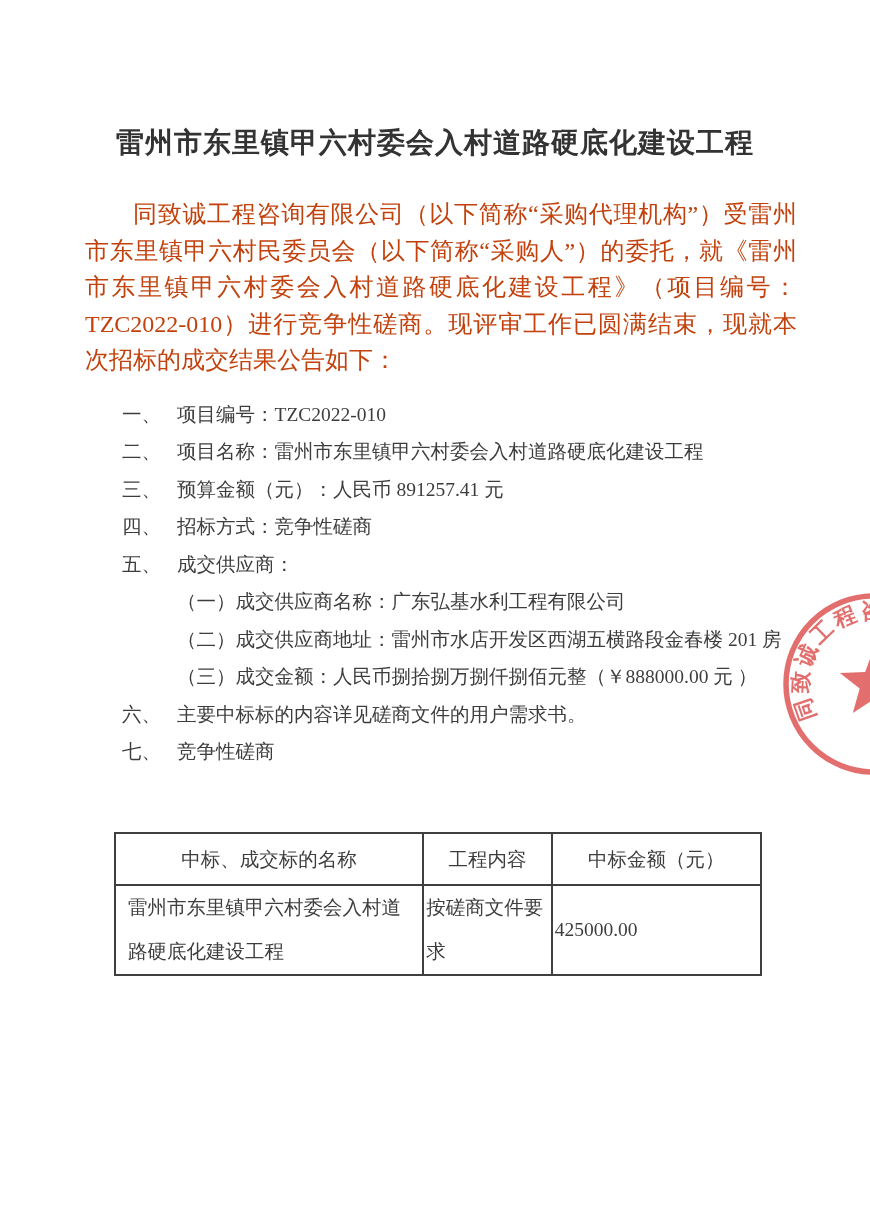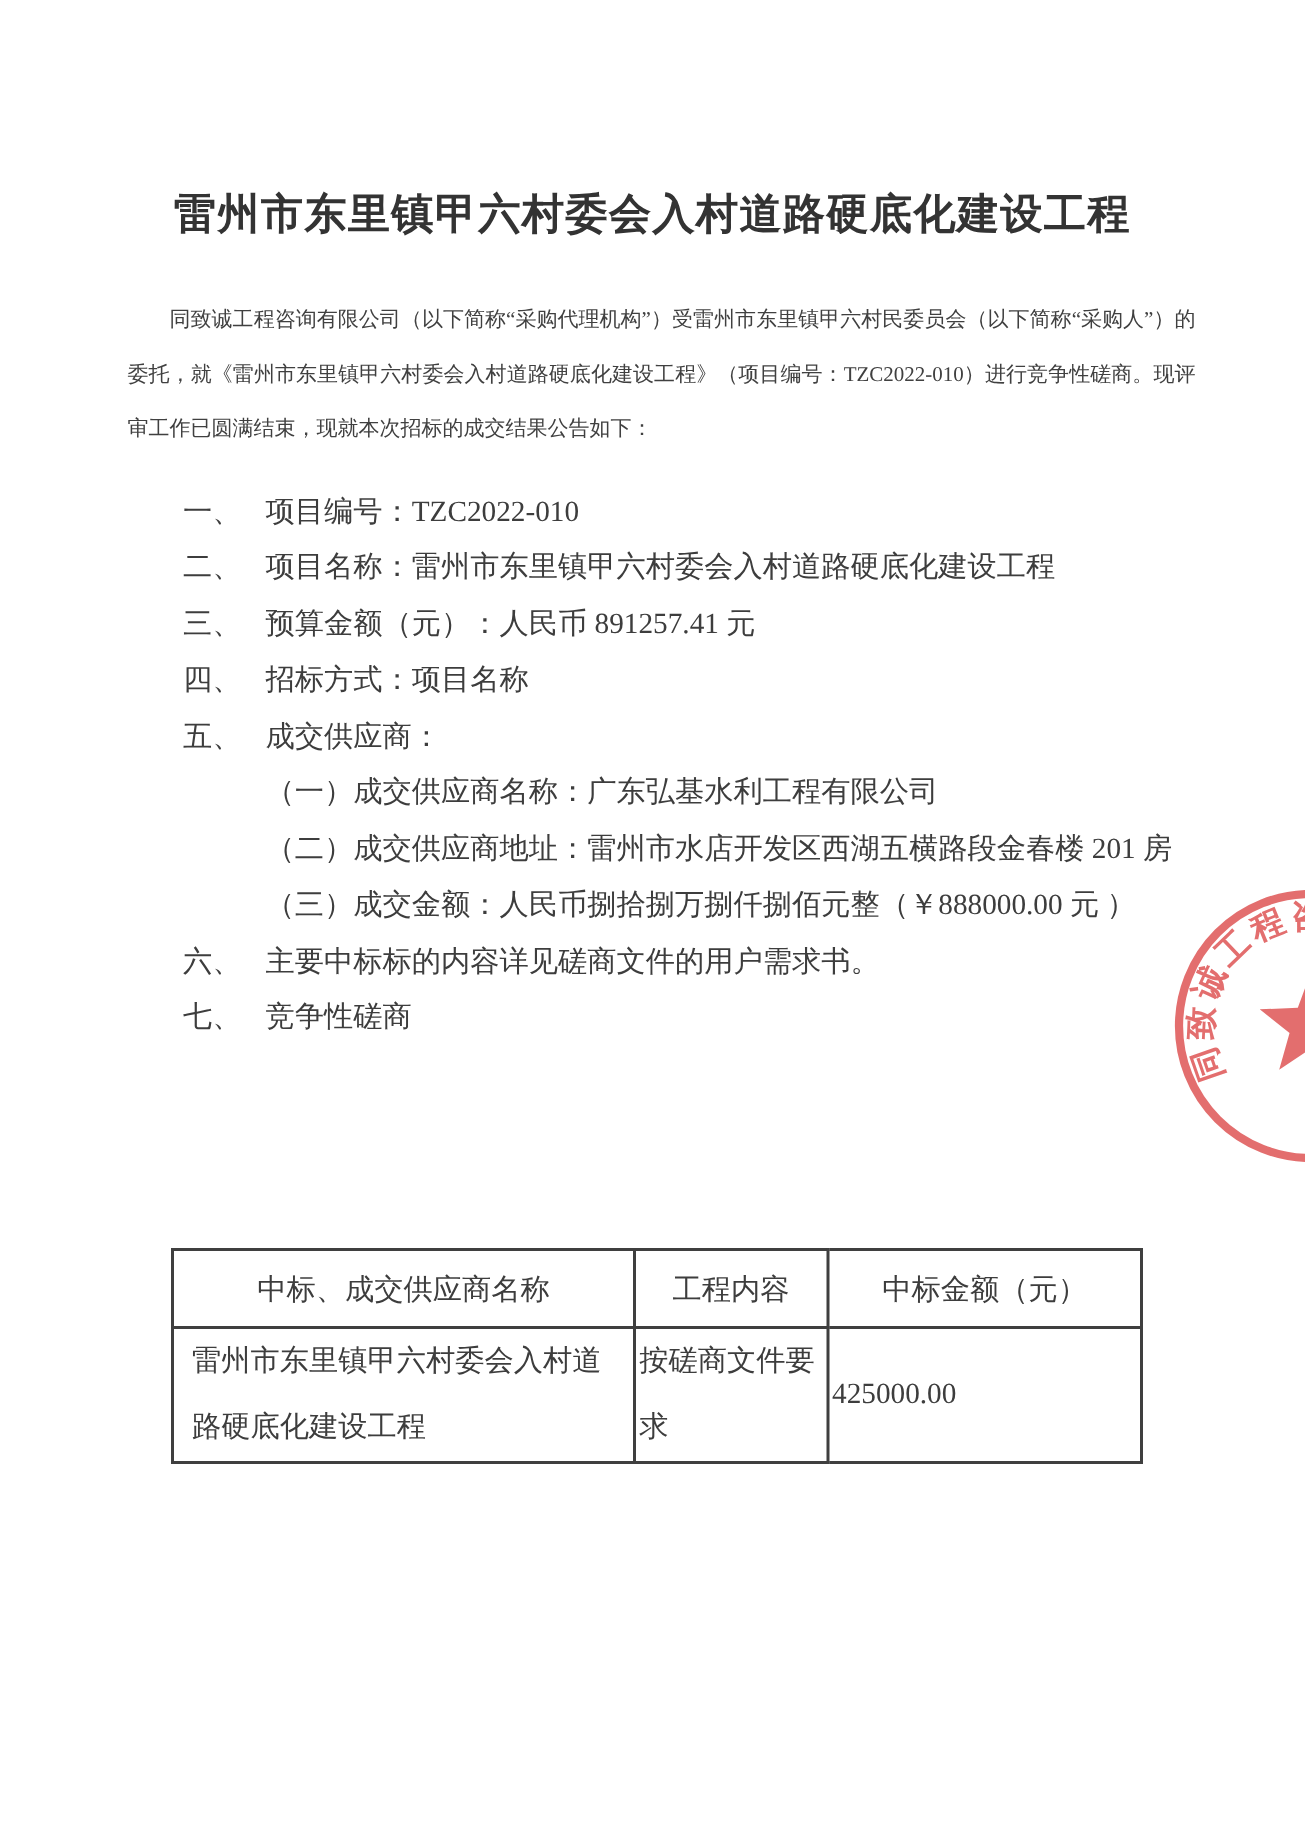--- a/index.html
+++ b/index.html
@@ -26,25 +26,25 @@
     margin: 0;
     margin-top: 30px;
     text-align: center;
     font-size: 28px;
     font-weight: bold;
     color: #333333;
     letter-spacing: 1px;
   }
   .intro {
     margin: 34px 73px 0 85px;
-    font-size: 14px;
+    font-size: 24px;
     line-height: 36.5px;
     text-indent: 2em;
     text-align: justify;
-    color: #404040;
+    color: #c2410c;
   }
   .list {
     margin-top: 25px;
     padding-left: 122px;
   }
   .item {
     display: flex;
     align-items: flex-start;
     font-size: 19.5px;
     line-height: 21px;
@@ -110,21 +110,21 @@
     <div class="item">
       <span class="marker">二、</span>
       <span class="text">项目名称：雷州市东里镇甲六村委会入村道路硬底化建设工程</span>
     </div>
     <div class="item">
       <span class="marker">三、</span>
       <span class="text">预算金额（元）：人民币 891257.41 元</span>
     </div>
     <div class="item">
       <span class="marker">四、</span>
-      <span class="text">招标方式：项目名称</span>
+      <span class="text">招标方式：竞争性磋商</span>
     </div>
     <div class="item">
       <span class="marker">五、</span>
       <span class="text">成交供应商：</span>
     </div>
     <div class="item">
       <span class="marker"></span>
       <span class="text">（一）成交供应商名称：广东弘基水利工程有限公司</span>
     </div>
     <div class="item">
@@ -146,21 +146,21 @@
   </div>
 
   <table class="quote-table">
     <colgroup>
       <col style="width:47.7%">
       <col style="width:19.9%">
       <col style="width:32.4%">
     </colgroup>
     <thead>
       <tr>
-        <th>中标、成交供应商名称</th>
+        <th>中标、成交标的名称</th>
         <th>工程内容</th>
         <th>中标金额（元）</th>
       </tr>
     </thead>
     <tbody>
       <tr>
         <td class="cell-name">雷州市东里镇甲六村委会入村道路硬底化建设工程</td>
         <td class="cell-center">按磋商文件要求</td>
         <td class="cell-center">425000.00</td>
       </tr>

